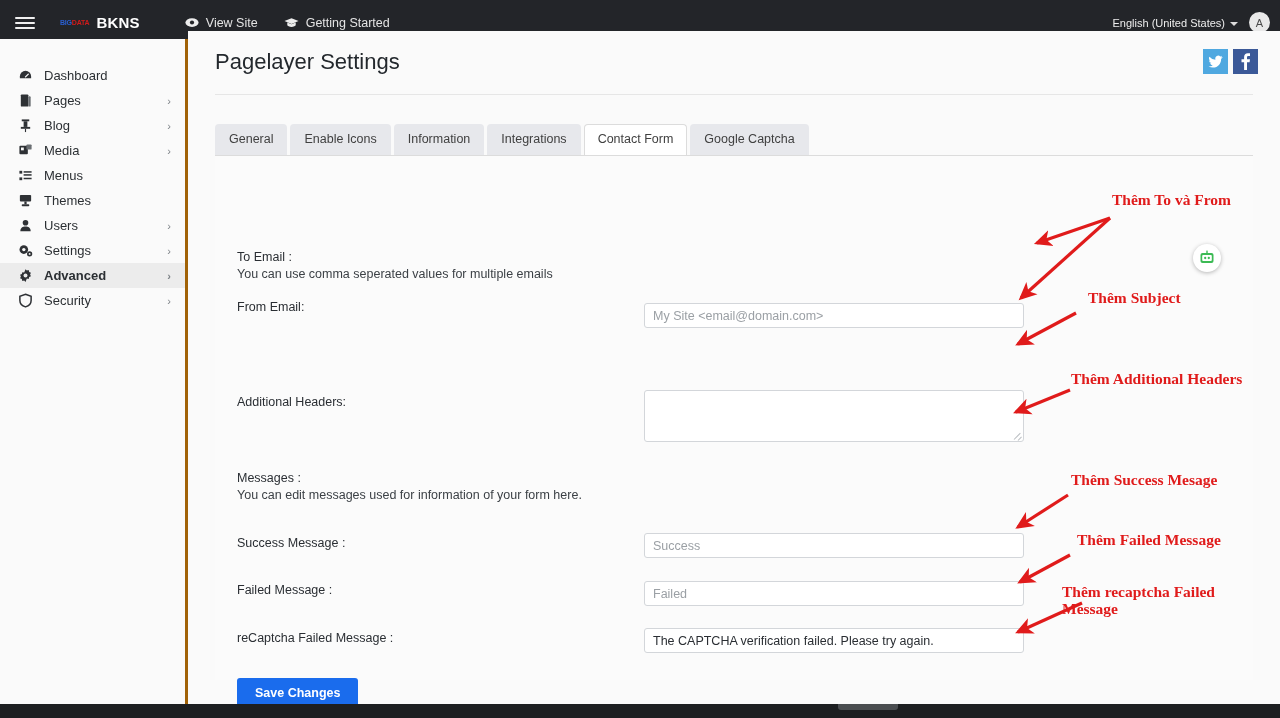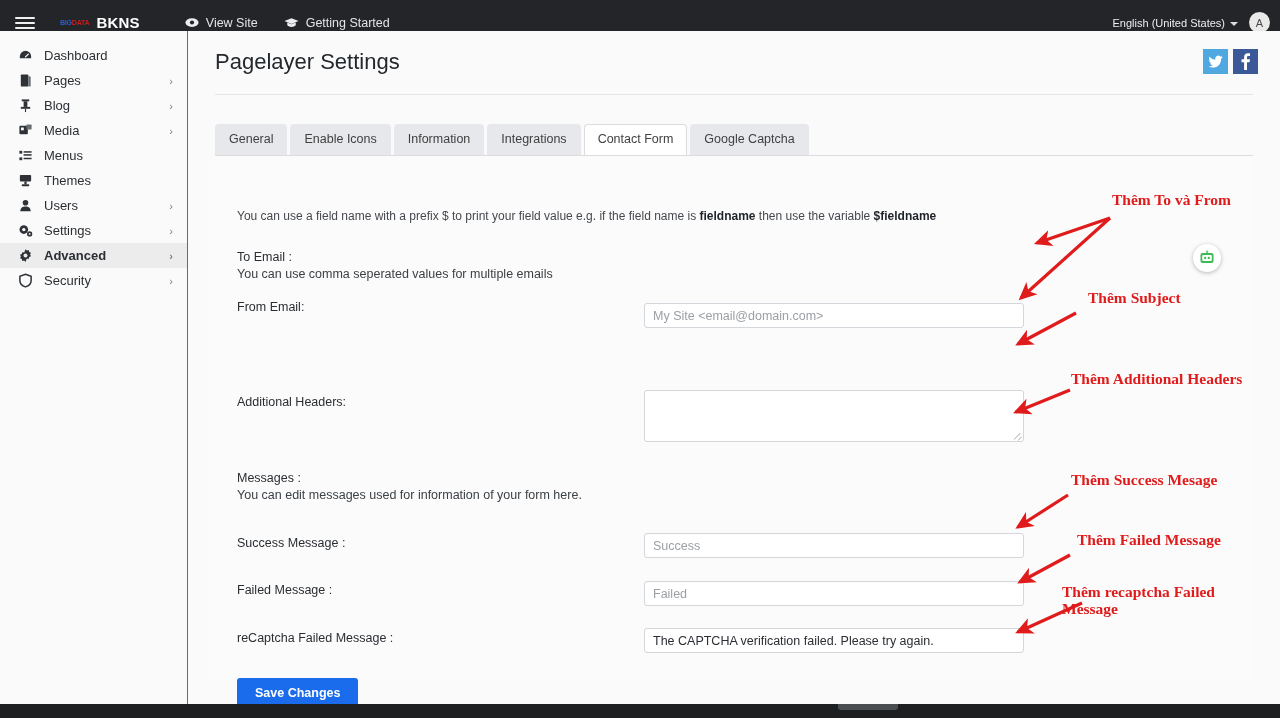--- a/index.html
+++ b/index.html
@@ -26,22 +26,22 @@
   .topnav { display:flex; align-items:flex-end; margin-left:45px; gap:26px; }
   .topnav-item { display:flex; align-items:center; gap:7px; font-size:12.5px; color:#e4e4e4; cursor:pointer; }
   .topnav-item svg { display:block; }
   .topright { margin-left:auto; display:flex; align-items:center; gap:11px; padding-right:10px; }
   .lang { font-size:11px; color:#ededed; cursor:pointer; }
   .caret { display:inline-block; margin-left:5px; border-left:4px solid transparent; border-right:4px solid transparent; border-top:4px solid #dcdcdc; vertical-align:middle; }
   .avatar { width:21px; height:21px; border-radius:50%; background:#e9e9e9; color:#4a4a4a; font-size:11px; display:flex; align-items:center; justify-content:center; cursor:pointer; }
 
   
   .sidebar {
-    position:absolute; top:31px; left:0; width:188px; height:673px;
-    background:#fafafa; border-right:1px solid #a16207; padding-top:12px;
+    position:absolute; top:39px; left:0; width:188px; height:673px;
+    background:#fafafa; border-right:3px solid #a16207; padding-top:24px;
   }
   .side-item {
     display:flex; align-items:center; height:25px; padding:0 14px 0 18px;
     font-size:13px; color:#2b2f33; cursor:pointer; margin-bottom:0;
   }
   .side-item.active { background:#ececec; font-weight:600; }
   .side-ico { width:26px; flex:0 0 26px; display:flex; align-items:center; color:#2e3135; }
   .side-label { flex:1; }
   .side-arrow { font-size:11px; color:#7d8287; }
 
@@ -299,21 +299,20 @@
       <div class="tab">General</div>
       <div class="tab">Enable Icons</div>
       <div class="tab">Information</div>
       <div class="tab">Integrations</div>
       <div class="tab active">Contact Form</div>
       <div class="tab">Google Captcha</div>
     </div>
 
     <div class="panel">
 
-      <div class="hint"><span>You can use a field name with a prefix $ to print your field value e.g. if the field name is </span><b>fieldname</b><span> then use the variable </span><b>$fieldname</b></div>
 
       <div class="row" style="top:93px;">
         <div class="lbl">
           <span>To Email :</span>
           <span class="sub">You can use comma seperated values for multiple emails</span>
         </div>
       </div>
 
       <div class="row" style="top:143px;">
         <div class="lbl">From Email:</div>

